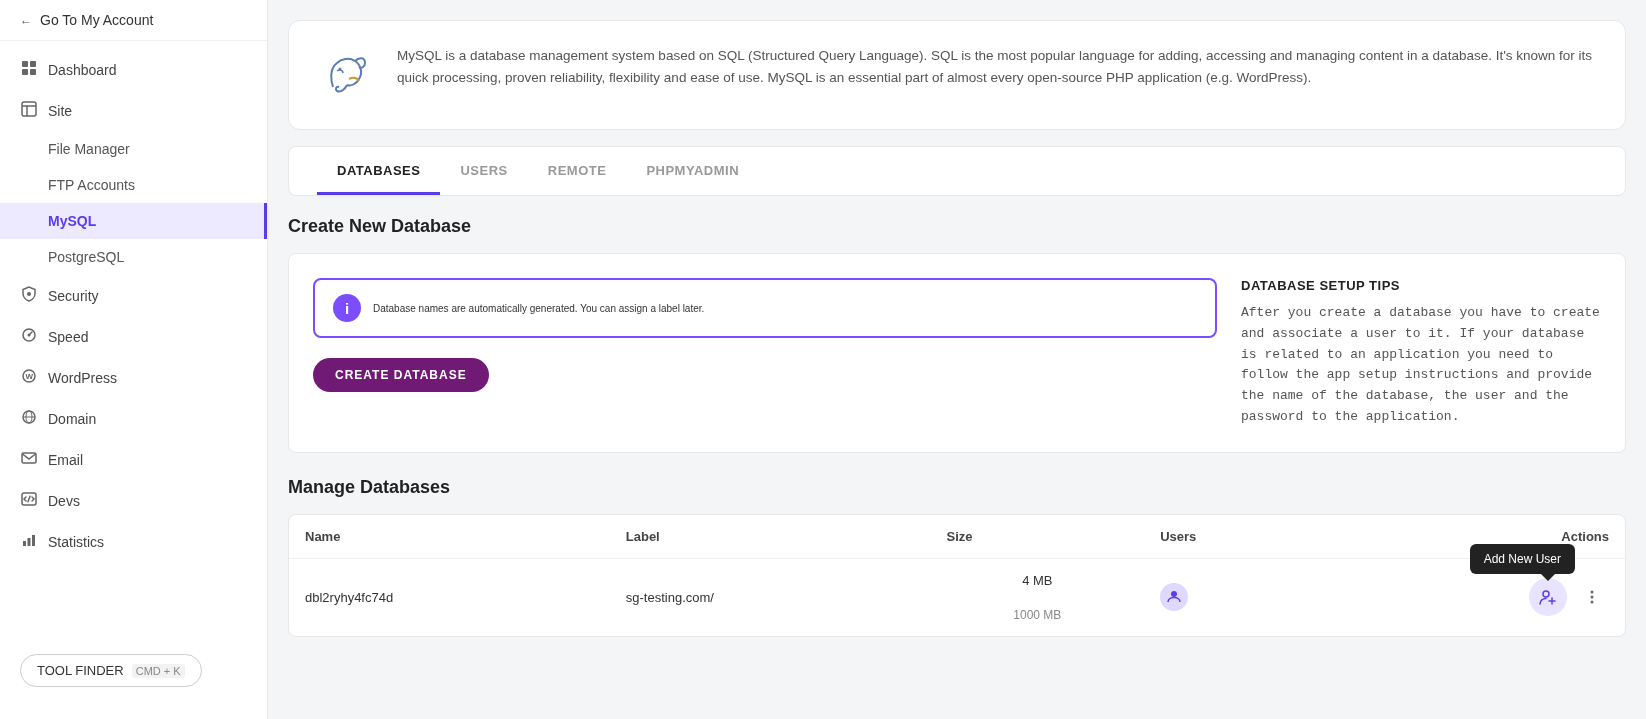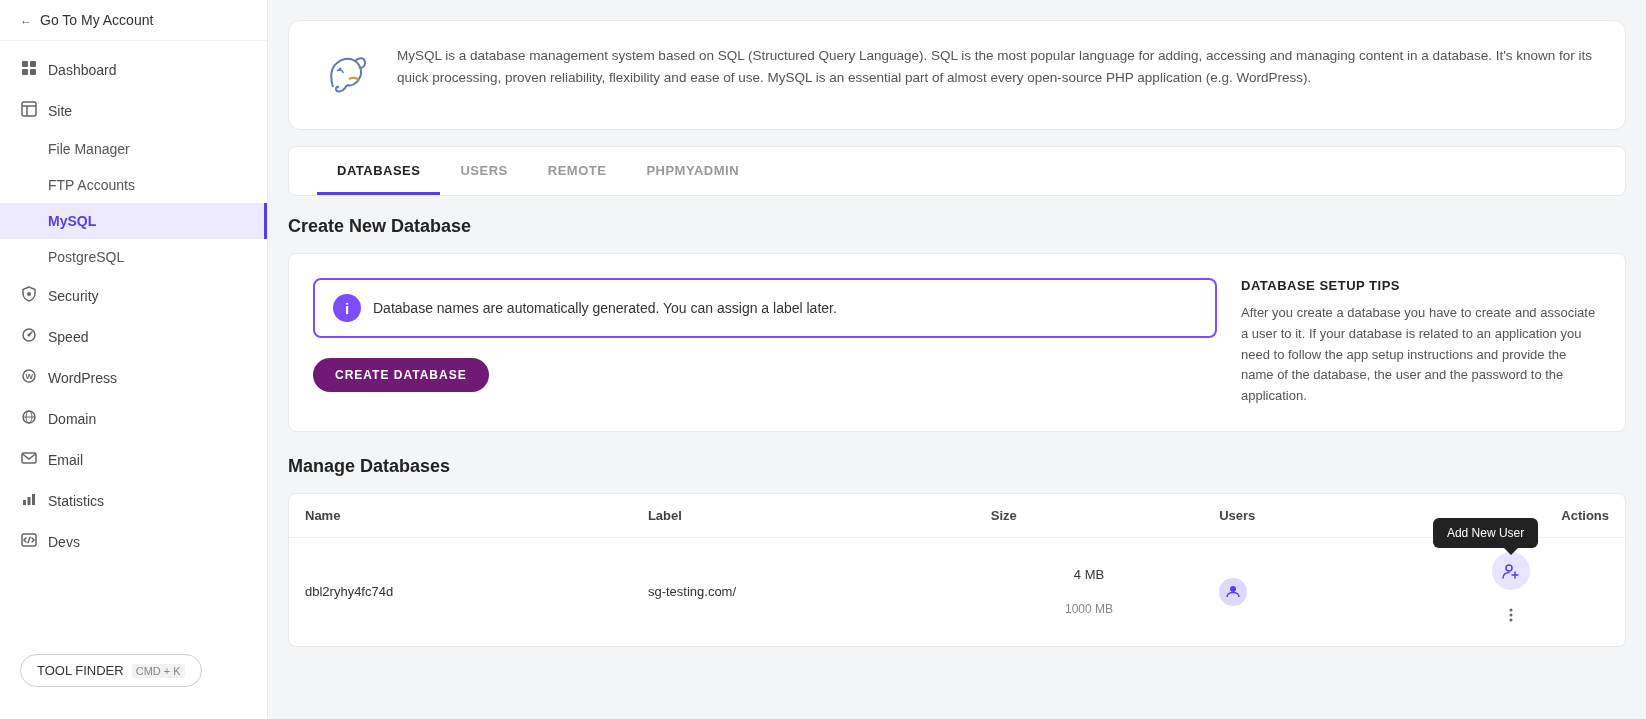--- a/index.html
+++ b/index.html
@@ -198,21 +198,21 @@
       background: #7c4dff;
       color: #fff;
       display: flex;
       align-items: center;
       justify-content: center;
       font-weight: 700;
       font-size: 15px;
       flex-shrink: 0;
     }
     .info-box-text {
-      font-size: 14px;
+      font-size: 10px;
       color: #333;
     }
     .create-btn {
       background: #701a75;
       color: #fff;
       border: none;
       border-radius: 20px;
       padding: 10px 22px;
       font-size: 12px;
       font-weight: 700;
@@ -230,20 +230,21 @@
       font-weight: 700;
       color: #222;
       margin-bottom: 10px;
       text-transform: uppercase;
       letter-spacing: 0.5px;
     }
     .tips-text {
       font-size: 13px;
       color: #555;
       line-height: 1.6;
+      font-family: Liberation Mono, monospace;
     }
 
     
     .manage-title {
       font-size: 18px;
       font-weight: 700;
       color: #222;
       margin: 24px 0 16px 0;
     }
     .db-table-wrapper {
@@ -294,21 +295,20 @@
     .size-max {
       font-size: 12px;
       color: #888;
       white-space: nowrap;
     }
     .action-icons {
       display: flex;
       align-items: center;
       gap: 8px;
       justify-content: flex-end;
-      flex-direction: column;
     }
     .action-btn {
       width: 34px;
       height: 34px;
       border-radius: 50%;
       border: none;
       background: transparent;
       cursor: pointer;
       display: flex;
       align-items: center;
@@ -458,38 +458,38 @@
           <rect x="1" y="3" width="14" height="10" rx="1.5" stroke="#666" stroke-width="1.5" fill="none"></rect>
           <path d="M1.5 4L8 9L14.5 4" stroke="#666" stroke-width="1.5"></path>
         </svg>
       </span>
       <span>Email</span>
     </div>
 
     <div class="nav-item">
       <span class="nav-icon">
         <svg width="16" height="16" viewBox="0 0 16 16" fill="none">
-          <rect x="2" y="9" width="3" height="5" fill="#666"></rect>
-          <rect x="6.5" y="6" width="3" height="8" fill="#666"></rect>
-          <rect x="11" y="3" width="3" height="11" fill="#666"></rect>
-        </svg>
-      </span>
-      <span>Statistics</span>
-    </div>
-
-    <div class="nav-item">
-      <span class="nav-icon">
-        <svg width="16" height="16" viewBox="0 0 16 16" fill="none">
           <rect x="1" y="2" width="14" height="12" rx="2" stroke="#666" stroke-width="1.5" fill="none"></rect>
           <path d="M5 6L3 8L5 10" stroke="#666" stroke-width="1.5" stroke-linecap="round"></path>
           <path d="M11 6L13 8L11 10" stroke="#666" stroke-width="1.5" stroke-linecap="round"></path>
           <line x1="8" y1="5" x2="8" y2="11" stroke="#666" stroke-width="1.5" stroke-linecap="round" transform="rotate(20 8 8)"></line>
         </svg>
       </span>
       <span>Devs</span>
+    </div>
+
+    <div class="nav-item">
+      <span class="nav-icon">
+        <svg width="16" height="16" viewBox="0 0 16 16" fill="none">
+          <rect x="2" y="9" width="3" height="5" fill="#666"></rect>
+          <rect x="6.5" y="6" width="3" height="8" fill="#666"></rect>
+          <rect x="11" y="3" width="3" height="11" fill="#666"></rect>
+        </svg>
+      </span>
+      <span>Statistics</span>
     </div>
   </nav>
   <div class="sidebar-footer">
     <button class="tool-finder-btn">
       <span>TOOL FINDER</span>
       <span class="kbd">CMD + K</span>
     </button>
   </div>
 </aside>
 

